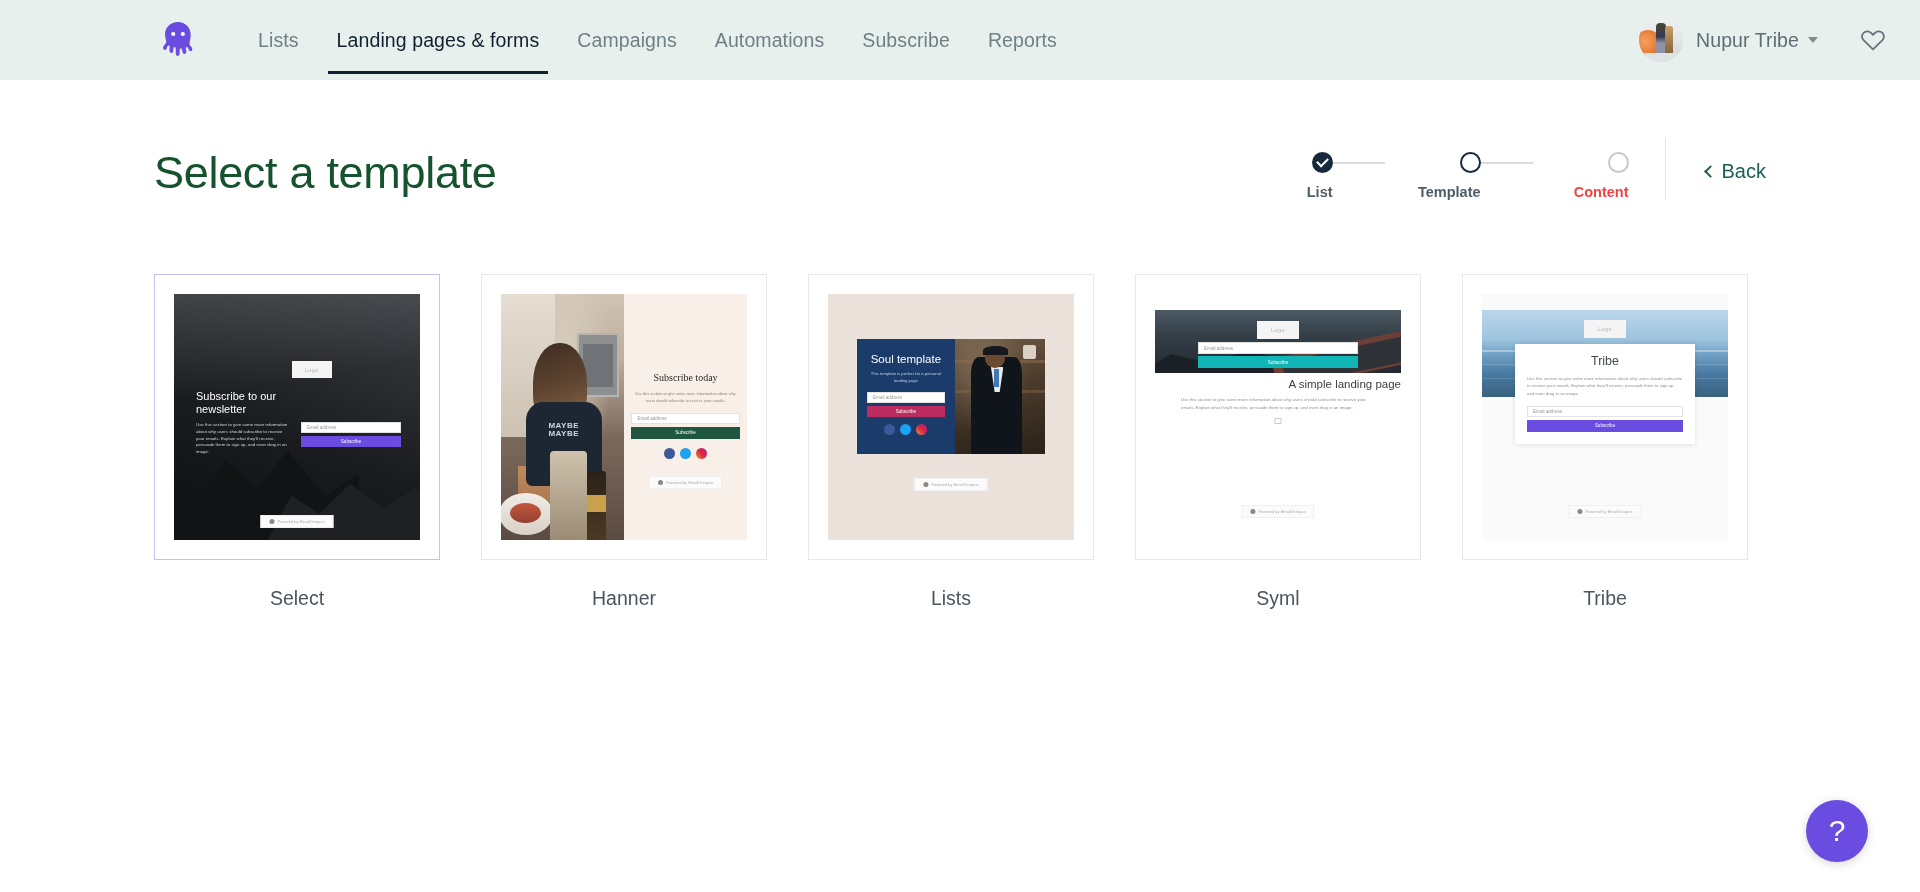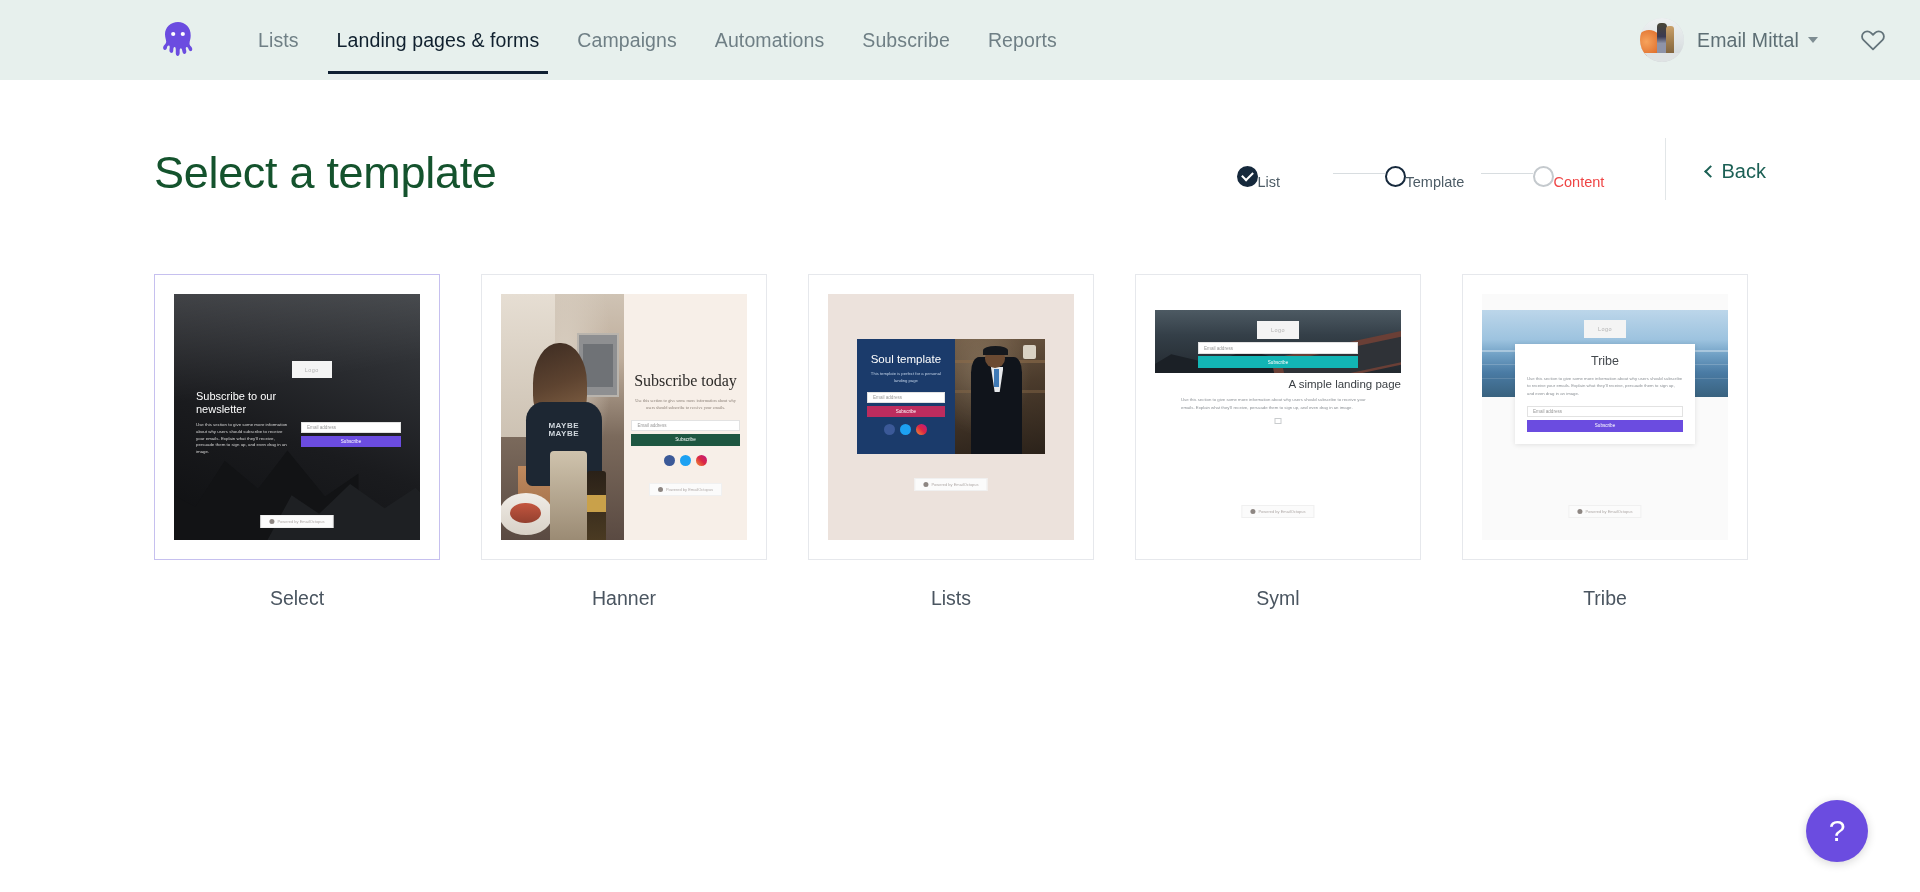--- a/index.html
+++ b/index.html
@@ -83,21 +83,21 @@
     font-size: 45px; font-weight: 400; color: #14532d;
     letter-spacing: -.3px; line-height: 1;
     padding-top: 12px;
   }
   .head-right {
     margin-left: auto; display: flex; align-items: center;
   }
 
   
   .stepper { display: flex; align-items: flex-start; padding-top: 14px; }
-  .step { display: flex; flex-direction: row; align-items: center; width: 96px; }
+  .step { display: flex; flex-direction: column; align-items: flex-end; width: 96px; font-weight: bold; }
   .step-dot {
     width: 21px; height: 21px; border-radius: 50%;
     display: flex; align-items: center; justify-content: center;
     border: 2.2px solid #16293c; background: #fff;
   }
   .step.done .step-dot { background: #16293c; border-color: #16293c; }
   .step.done .step-dot::after {
     content: ""; width: 9px; height: 5px;
     border-left: 2px solid #fff; border-bottom: 2px solid #fff;
     transform: rotate(-45deg) translate(1px,-1px);
@@ -225,21 +225,21 @@
   .han-photo .bag { position:absolute; left:40%; bottom:0; width:30%; height:36%;
                     background:linear-gradient(180deg,#cfc3ad,#9b8b74); border-radius:4px 4px 0 0;}
   .han-photo .btl { position:absolute; left:70%; bottom:0; width:15%; height:28%;
                     background:linear-gradient(180deg,#2a2118,#4a3a22); border-radius:3px 3px 0 0;}
   .han-photo .btl::after{content:"";position:absolute;left:0;right:0;top:34%;height:26%;background:#c9a14a;}
   .han-right {
     position: absolute; right: 0; top: 0; width: 50%; height: 100%;
     background: #f7efe8;
     display: flex; flex-direction: column; align-items: center;
   }
-  .han-h { margin-top: 78px; font-family: "Liberation Serif", serif; font-size: 16px; color: #2c2a28; }
+  .han-h { margin-top: 78px; font-family: "Liberation Serif", serif; font-size: 10px; color: #2c2a28; }
   .han-p { margin-top: 8px; width: 86%; text-align: center; font-size: 4.3px; color: #8a7f76; line-height: 1.6;
            font-family: "Liberation Serif", serif; }
   .han-inp { margin-top: 8px; width: 88%; height: 11px; }
   .han-btn { margin-top: 3px; width: 88%; height: 12px; background: #1e5641; }
   .han-soc { margin-top: 9px; }
   .han-pw  { margin-top: 17px; }
 
   
   .soul-bg { position: absolute; inset: 0; background: #ece2dc; }
   .soul-card { position: absolute; left: 29px; top: 45px; width: 188px; height: 115px; display: flex; overflow: hidden; }
@@ -343,21 +343,21 @@
   </div>
 
   <div class="top-right">
     <div class="avatar">
       <span class="sky"></span>
         <span class="sun"></span>
       <span class="person"></span>
         <span class="person2"></span>
         <span class="ground"></span>
     </div>
-    <div class="user-name">Email Mittal</div>
+    <div class="user-name">Nupur Tribe</div>
     <div class="caret"></div>
     <div class="heart-btn">
       <svg width="26" height="24" viewBox="0 0 26 24" aria-hidden="true">
         <path d="M13 21.3 3.6 12.2C1.5 10.1 1.5 6.8 3.6 4.8c2-2 5.3-2 7.4 0L13 6.8l2-2c2-2 5.3-2 7.4 0 2 2 2 5.3 0 7.4L13 21.3z" fill="none" stroke="#63737a" stroke-width="1.8" stroke-linejoin="round"></path>
       </svg>
     </div>
   </div>
 </div>
 
 <div class="page">

